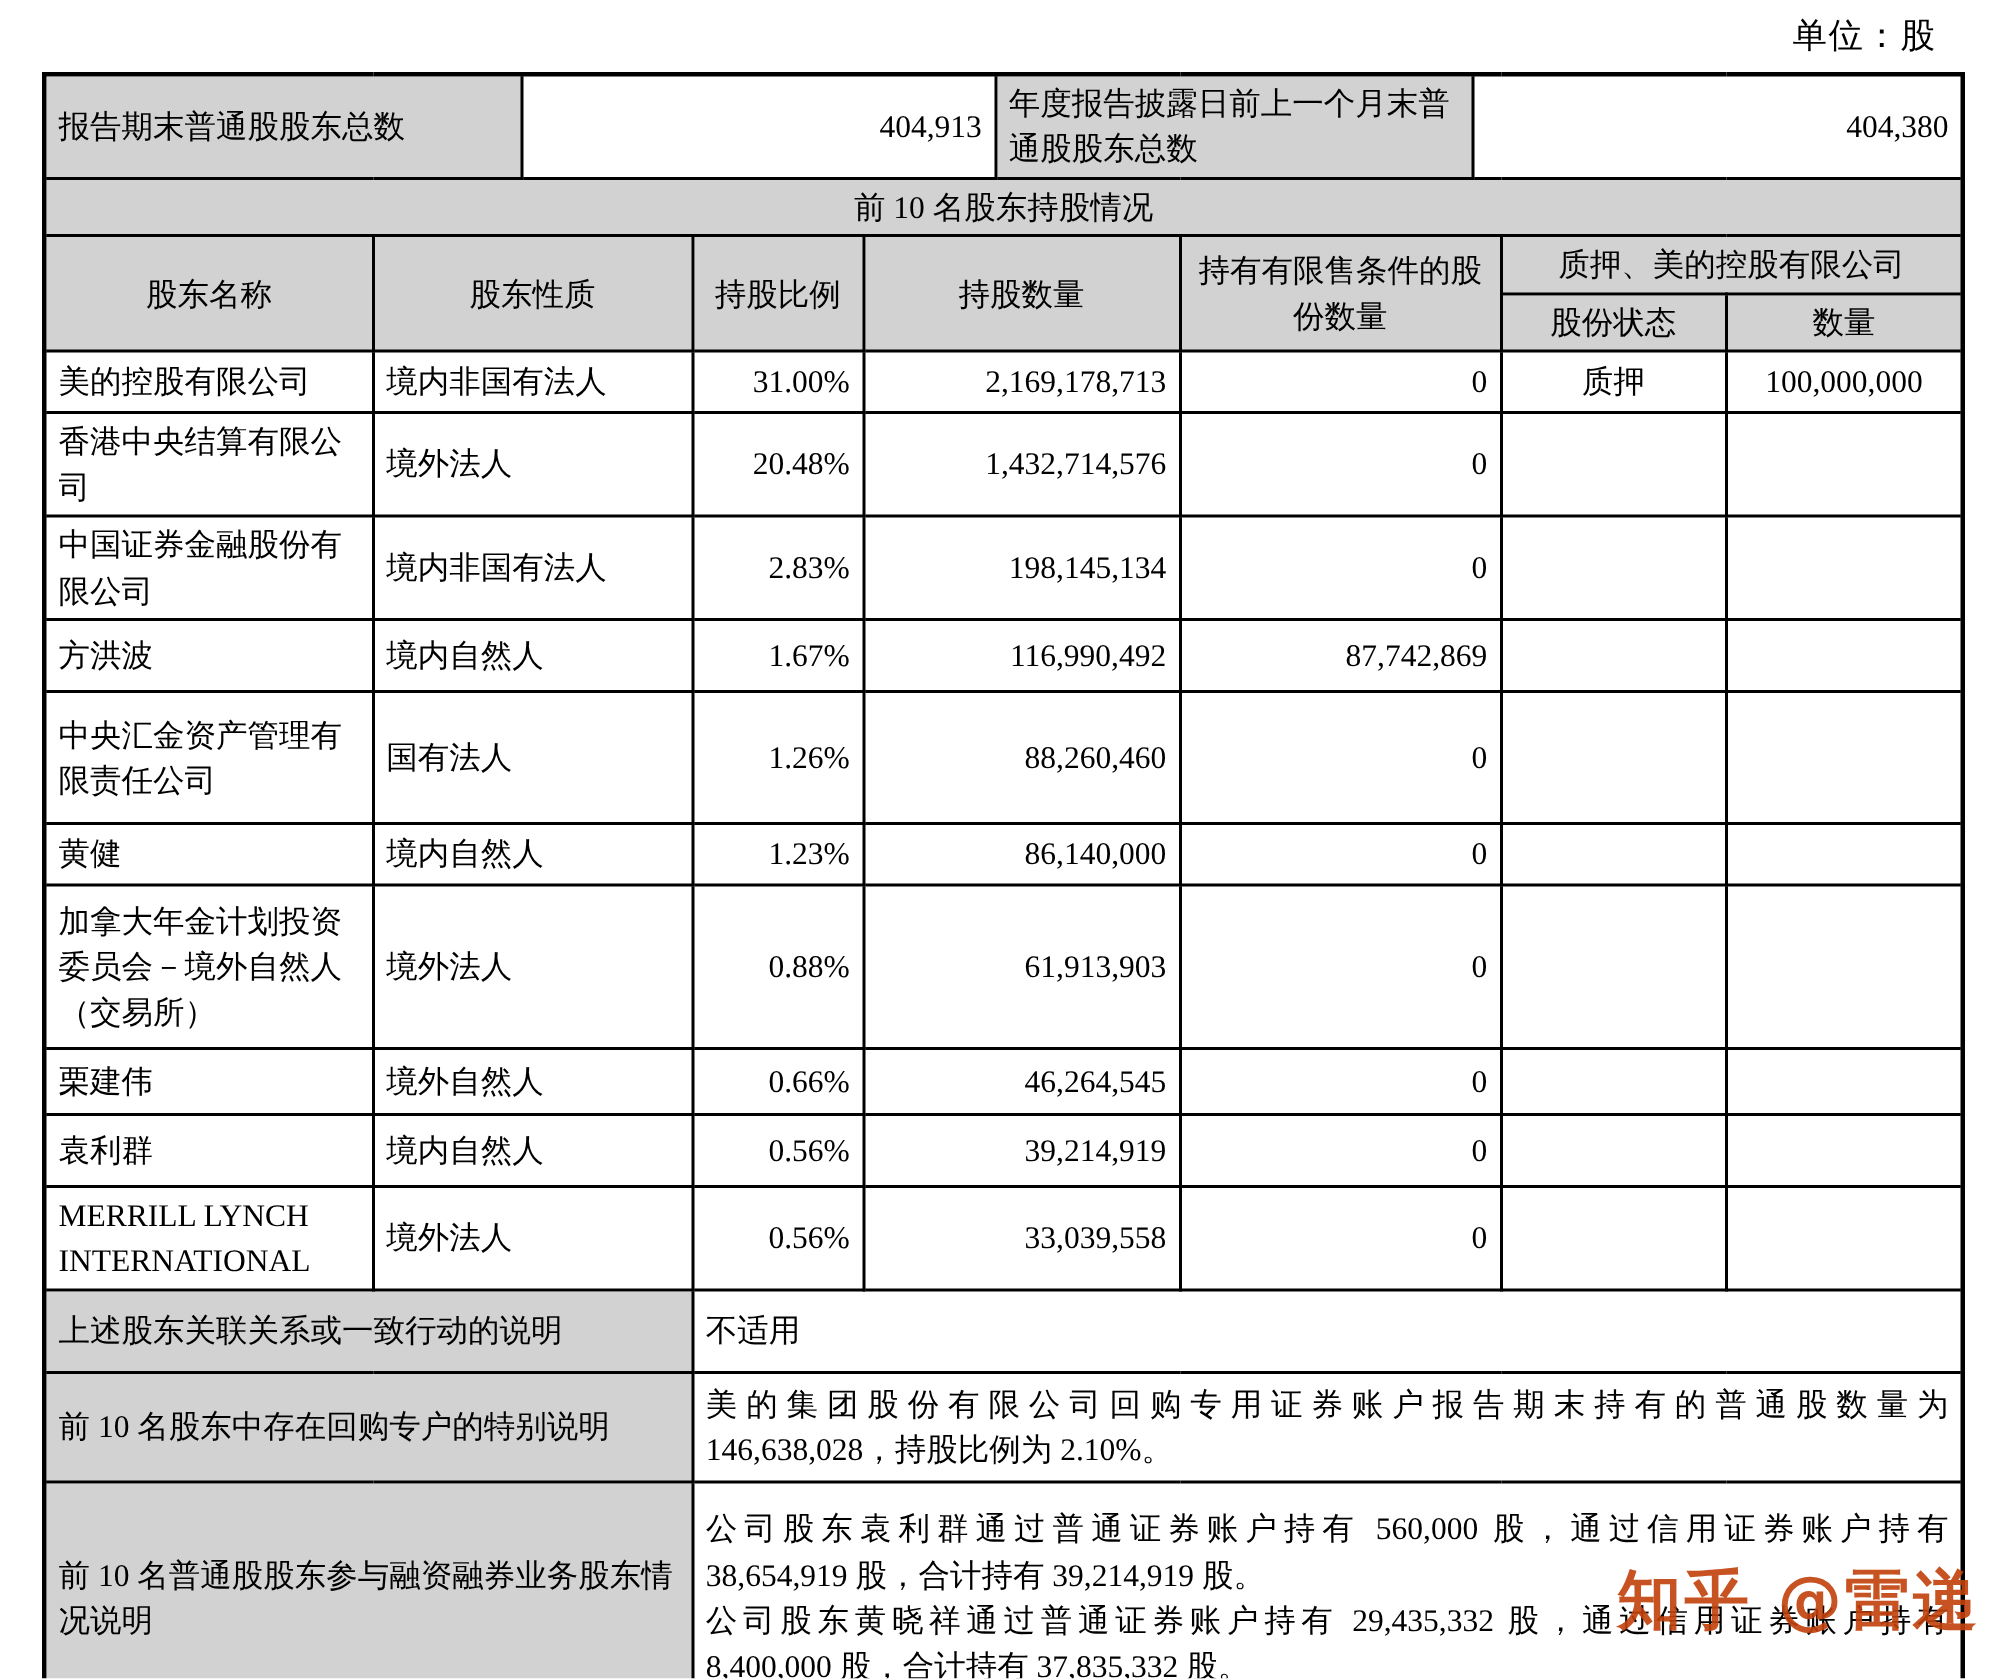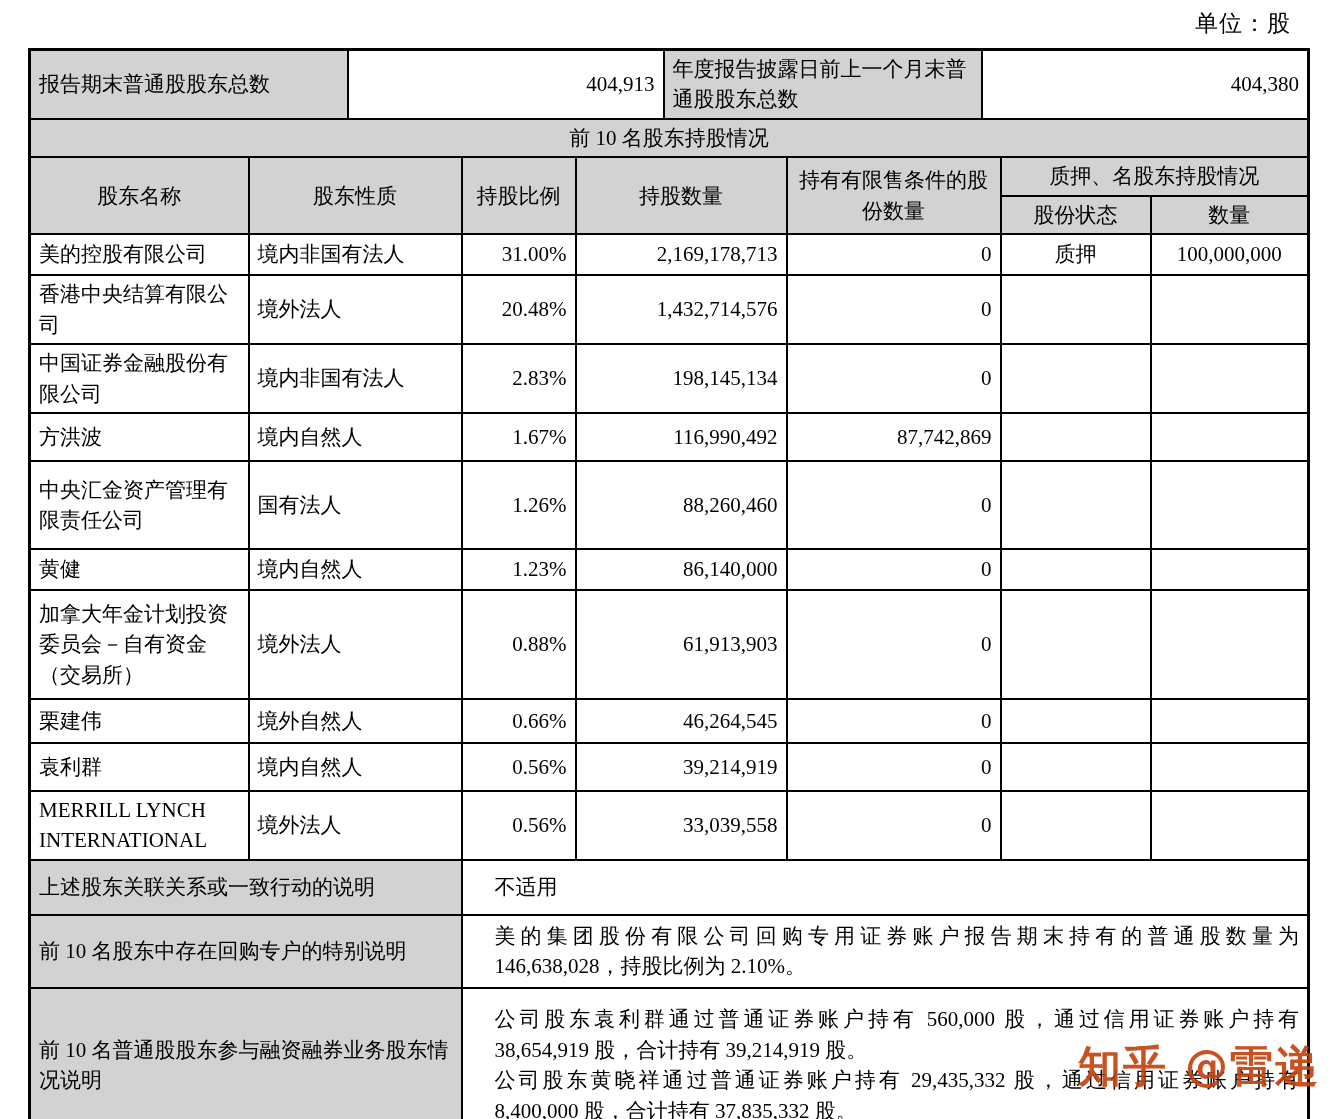--- a/index.html
+++ b/index.html
@@ -28,21 +28,21 @@
     vertical-align:middle;
     padding:3px 8px;
     line-height:1.45;
     overflow:hidden;
   }
   .gray{background:#d2d2d2;}
   .al{text-align:left;}
   .ar{text-align:right;}
   .ac{text-align:center;padding-left:4px;padding-right:4px;}
   .jl{text-align:justify;text-align-last:justify;}
-  .note-line{display:block;margin-left:24px;}
+  .note-line{display:block;}
   .watermark{
     position:absolute;left:1078px;top:1038px;
     font-size:43px;
     color:#c2410c;
     font-family:"DejaVu Sans","Liberation Sans",sans-serif;
     font-weight:bold;
     letter-spacing:2px;
     opacity:0.9;
     white-space:nowrap;
   }
@@ -77,21 +77,21 @@
       </tr>
       <tr style="height:34px">
         <td colspan="10" class="gray ac">前 10 名股东持股情况</td>
       </tr>
       <tr style="height:32px">
         <td rowspan="2" class="gray ac">股东名称</td>
         <td rowspan="2" colspan="2" class="gray ac">股东性质</td>
         <td rowspan="2" class="gray ac">持股比例</td>
         <td rowspan="2" colspan="2" class="gray ac">持股数量</td>
         <td rowspan="2" colspan="2" class="gray ac">持有有限售条件的股份数量</td>
-        <td colspan="2" class="gray ac">质押、名股东持股情况</td>
+        <td colspan="2" class="gray ac">质押、美的控股有限公司</td>
       </tr>
       <tr style="height:33px">
         <td class="gray ac">股份状态</td>
         <td class="gray ac">数量</td>
       </tr>
     </tbody>
 
     <tbody id="rows">
         <tr style="height: 41px;">
           <td class="al">美的控股有限公司</td>
@@ -141,21 +141,21 @@
         <tr style="height: 41px;">
           <td class="al">黄健</td>
           <td class="al" colspan="2">境内自然人</td>
           <td class="ar">1.23%</td>
           <td class="ar" colspan="2">86,140,000</td>
           <td class="ar" colspan="2">0</td>
           <td class="ac"></td>
           <td class="ac"></td>
         </tr>
         <tr style="height: 109px;">
-          <td class="al">加拿大年金计划投资委员会－自有资金（交易所）</td>
+          <td class="al">加拿大年金计划投资委员会－境外自然人（交易所）</td>
           <td class="al" colspan="2">境外法人</td>
           <td class="ar">0.88%</td>
           <td class="ar" colspan="2">61,913,903</td>
           <td class="ar" colspan="2">0</td>
           <td class="ac"></td>
           <td class="ac"></td>
         </tr>
         <tr style="height: 44px;">
           <td class="al">栗建伟</td>
           <td class="al" colspan="2">境外自然人</td>

